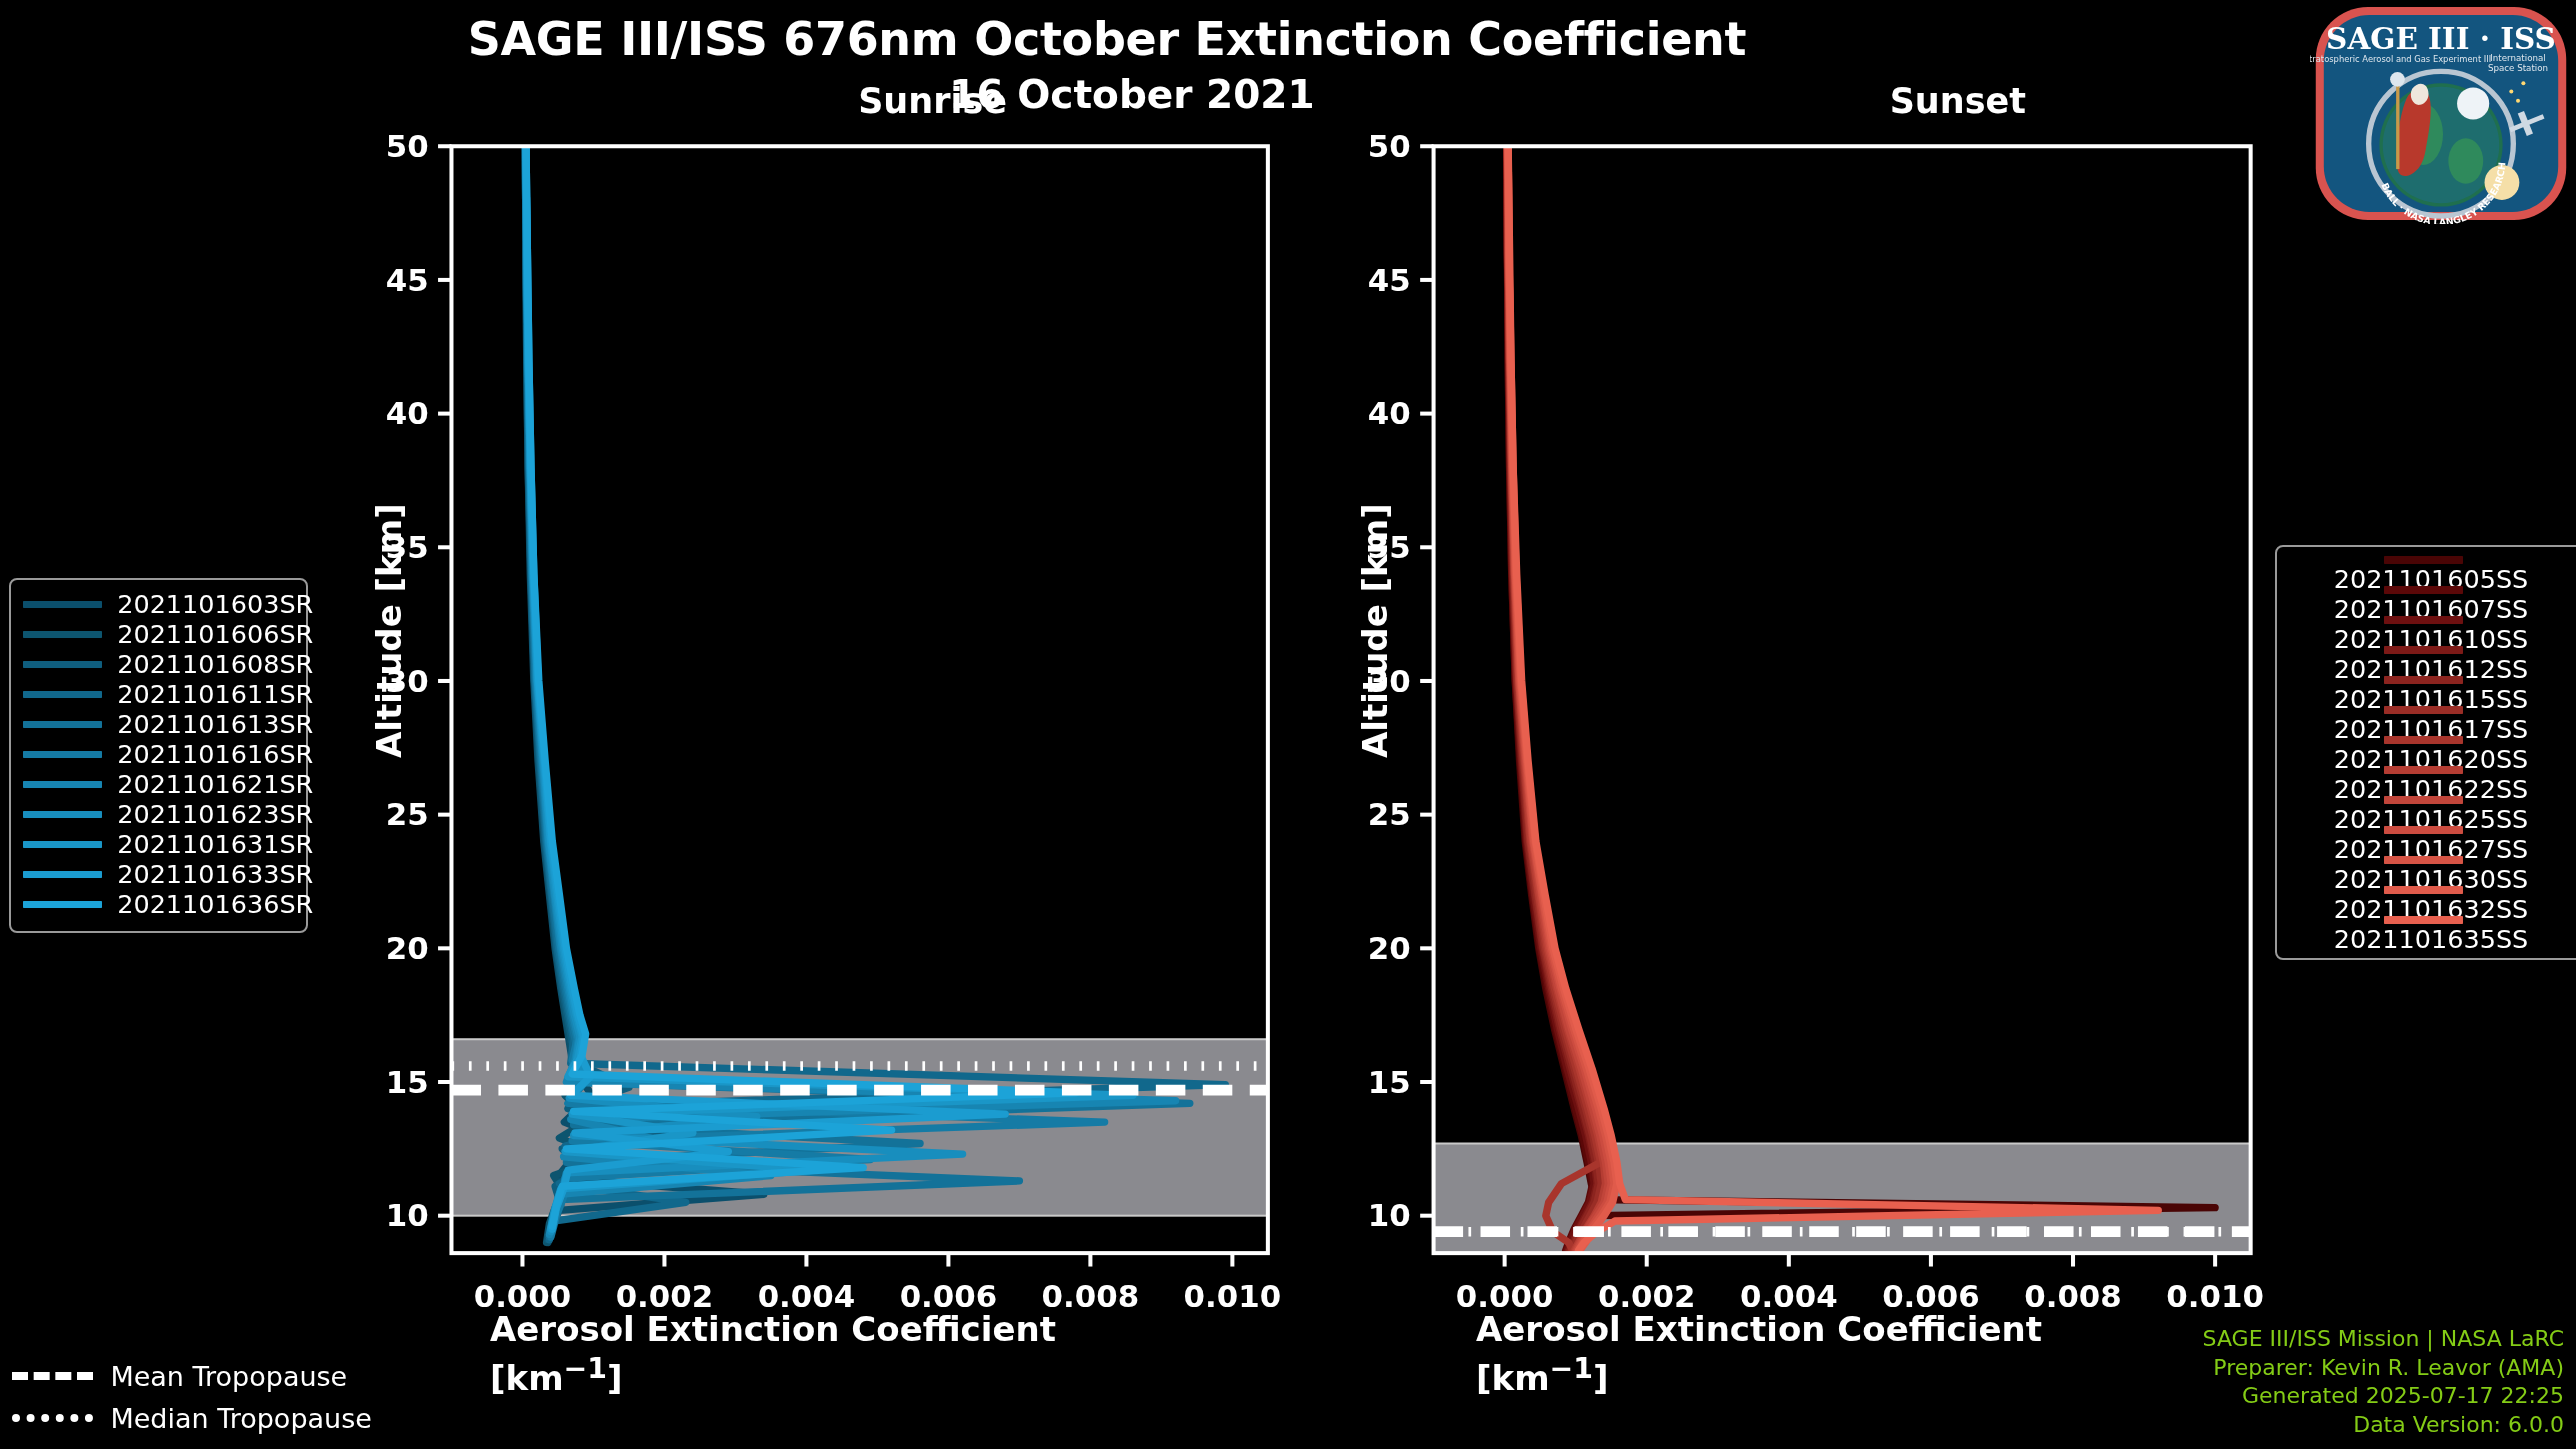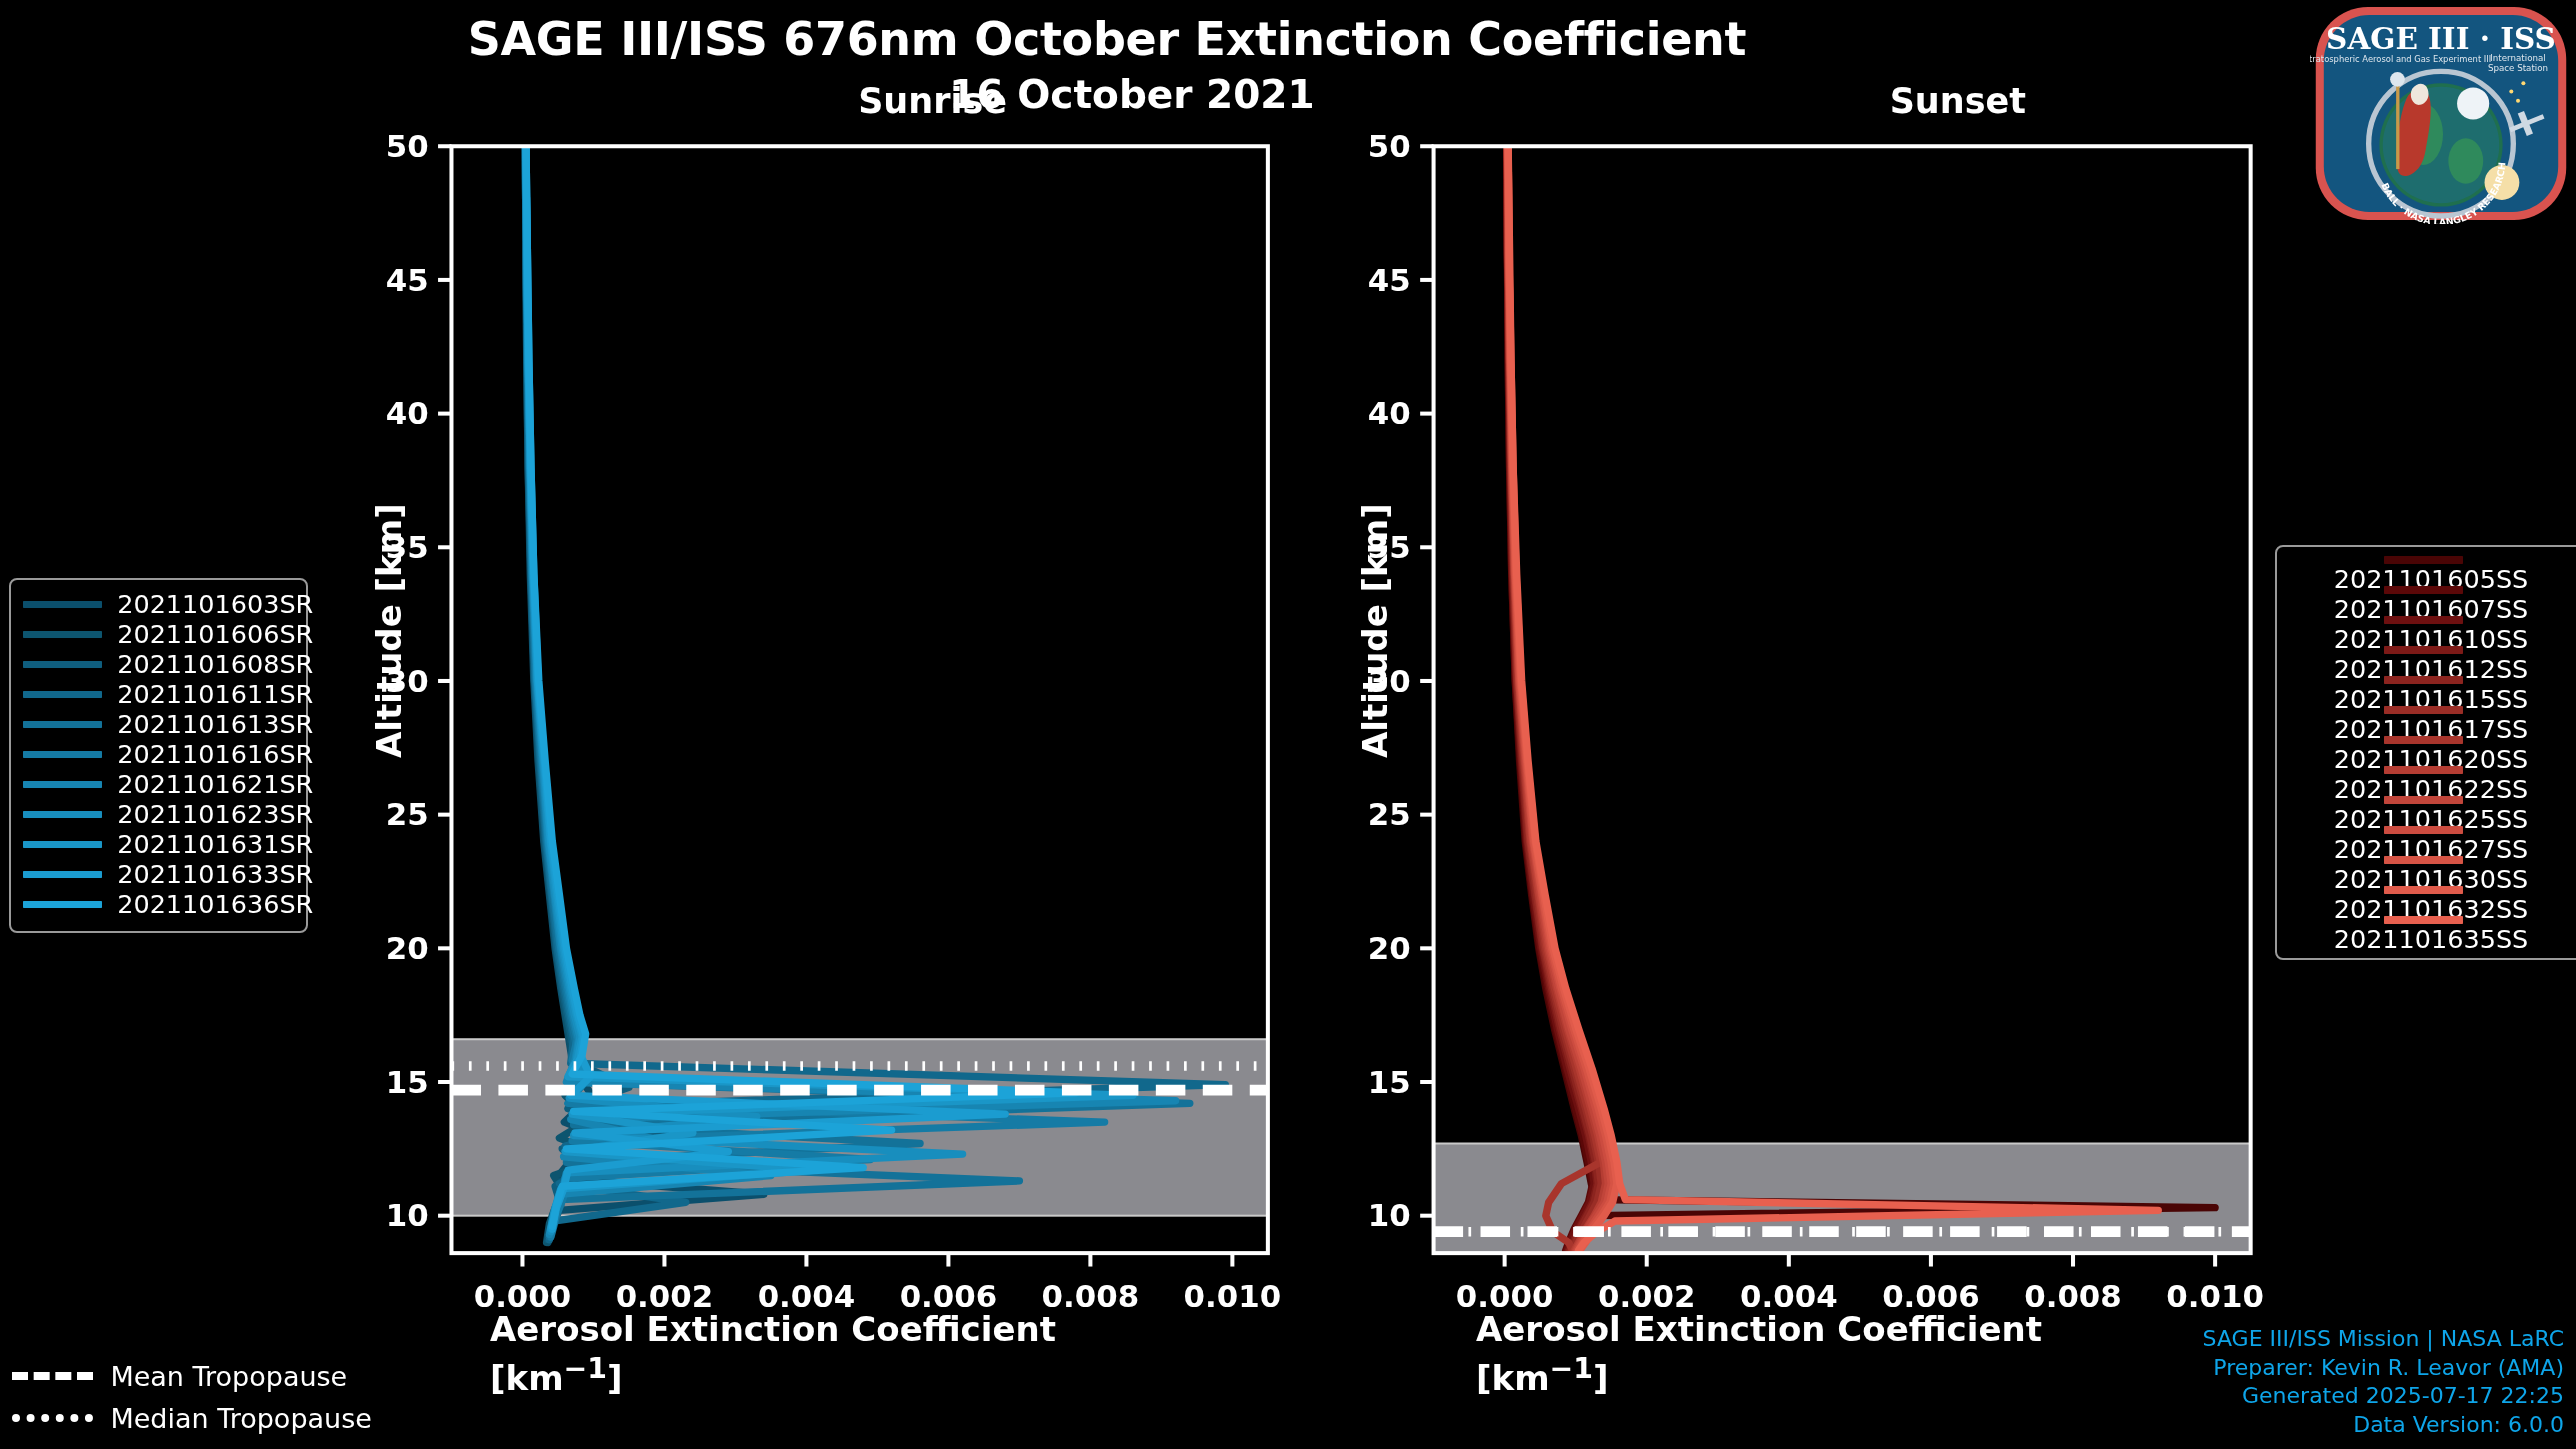--- a/index.html
+++ b/index.html
@@ -54,21 +54,21 @@
   .swatch-dotted{
     width:81px;height:0;border-top:8.7px dotted #fff;margin-right:17.4px;flex:none;
   }
   .swatch-band{
     width:81px;height:25.5px;background:#8a8a8f;border:2px solid #c9c9c9;
     margin-right:17.4px;flex:none;
   }
 
   #credits{
     position:absolute;right:12px;bottom:9.4px;text-align:right;
-    font-size:22px;line-height:1.3;color:#0ea5e9;
+    font-size:22px;line-height:1.3;color:#84cc16;
   }
   #logo{position:absolute;right:4px;top:2.7px;width:262px;height:221px;}
   svg{display:block;}
   .tick-text{font-family:"DejaVu Sans","Liberation Sans",sans-serif;fill:#fff;font-size:46px;font-weight:bold;}
 </style>
 </head>
 <body>
 
 <div class="title">SAGE III/ISS 676nm October Extinction Coefficient</div>
 <div class="datesub">16 October 2021</div>

